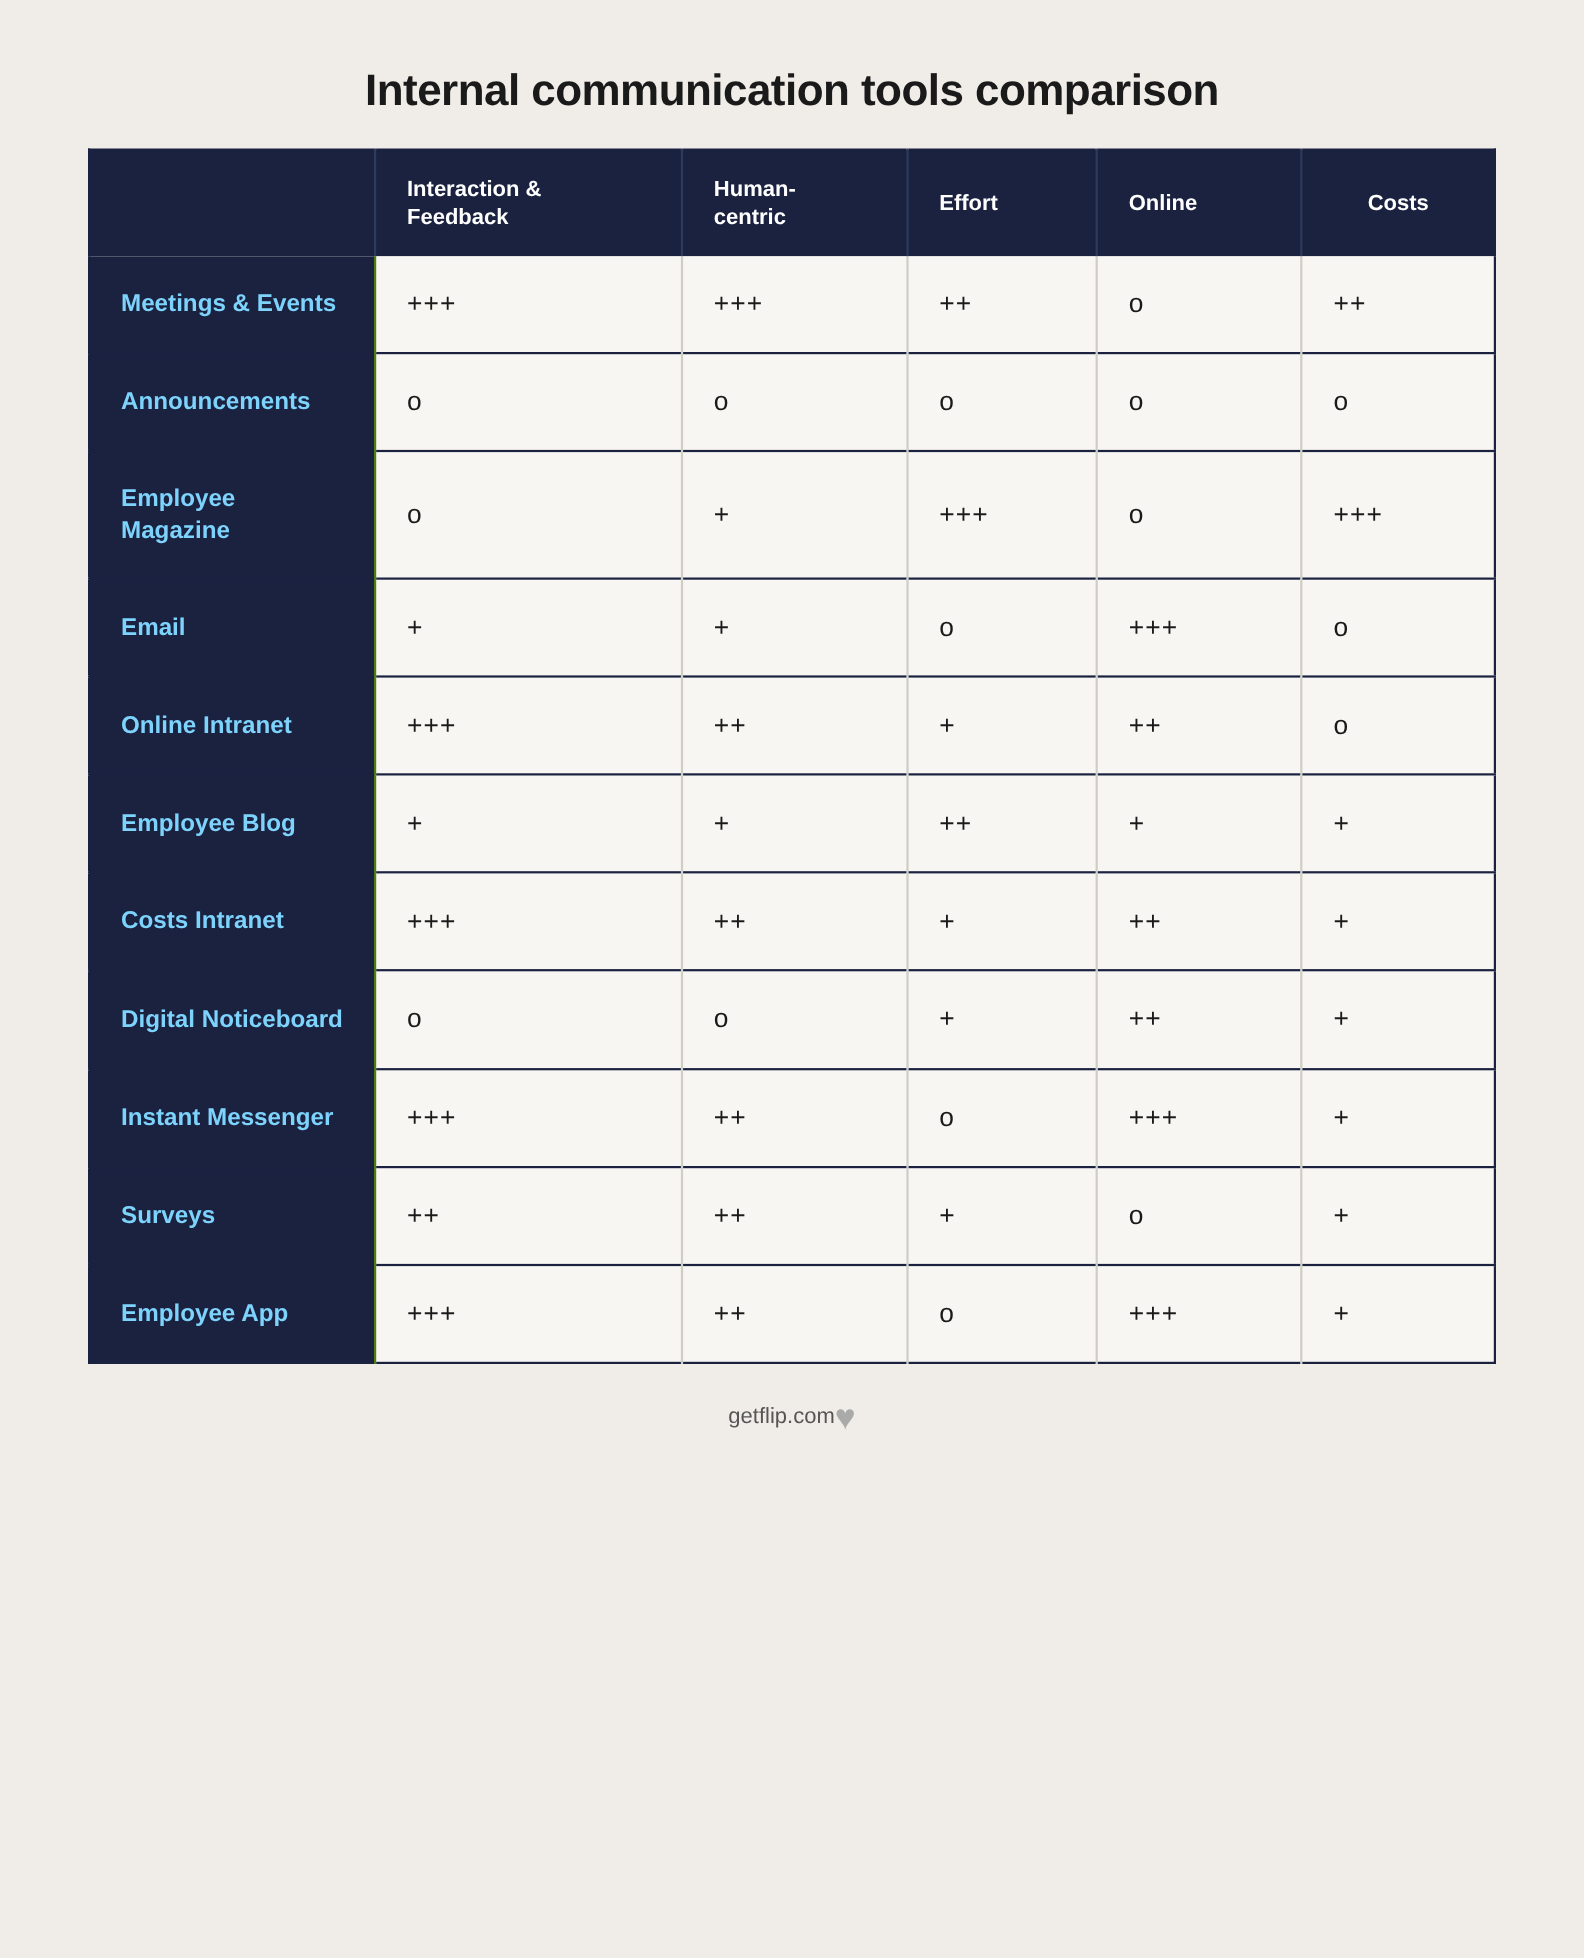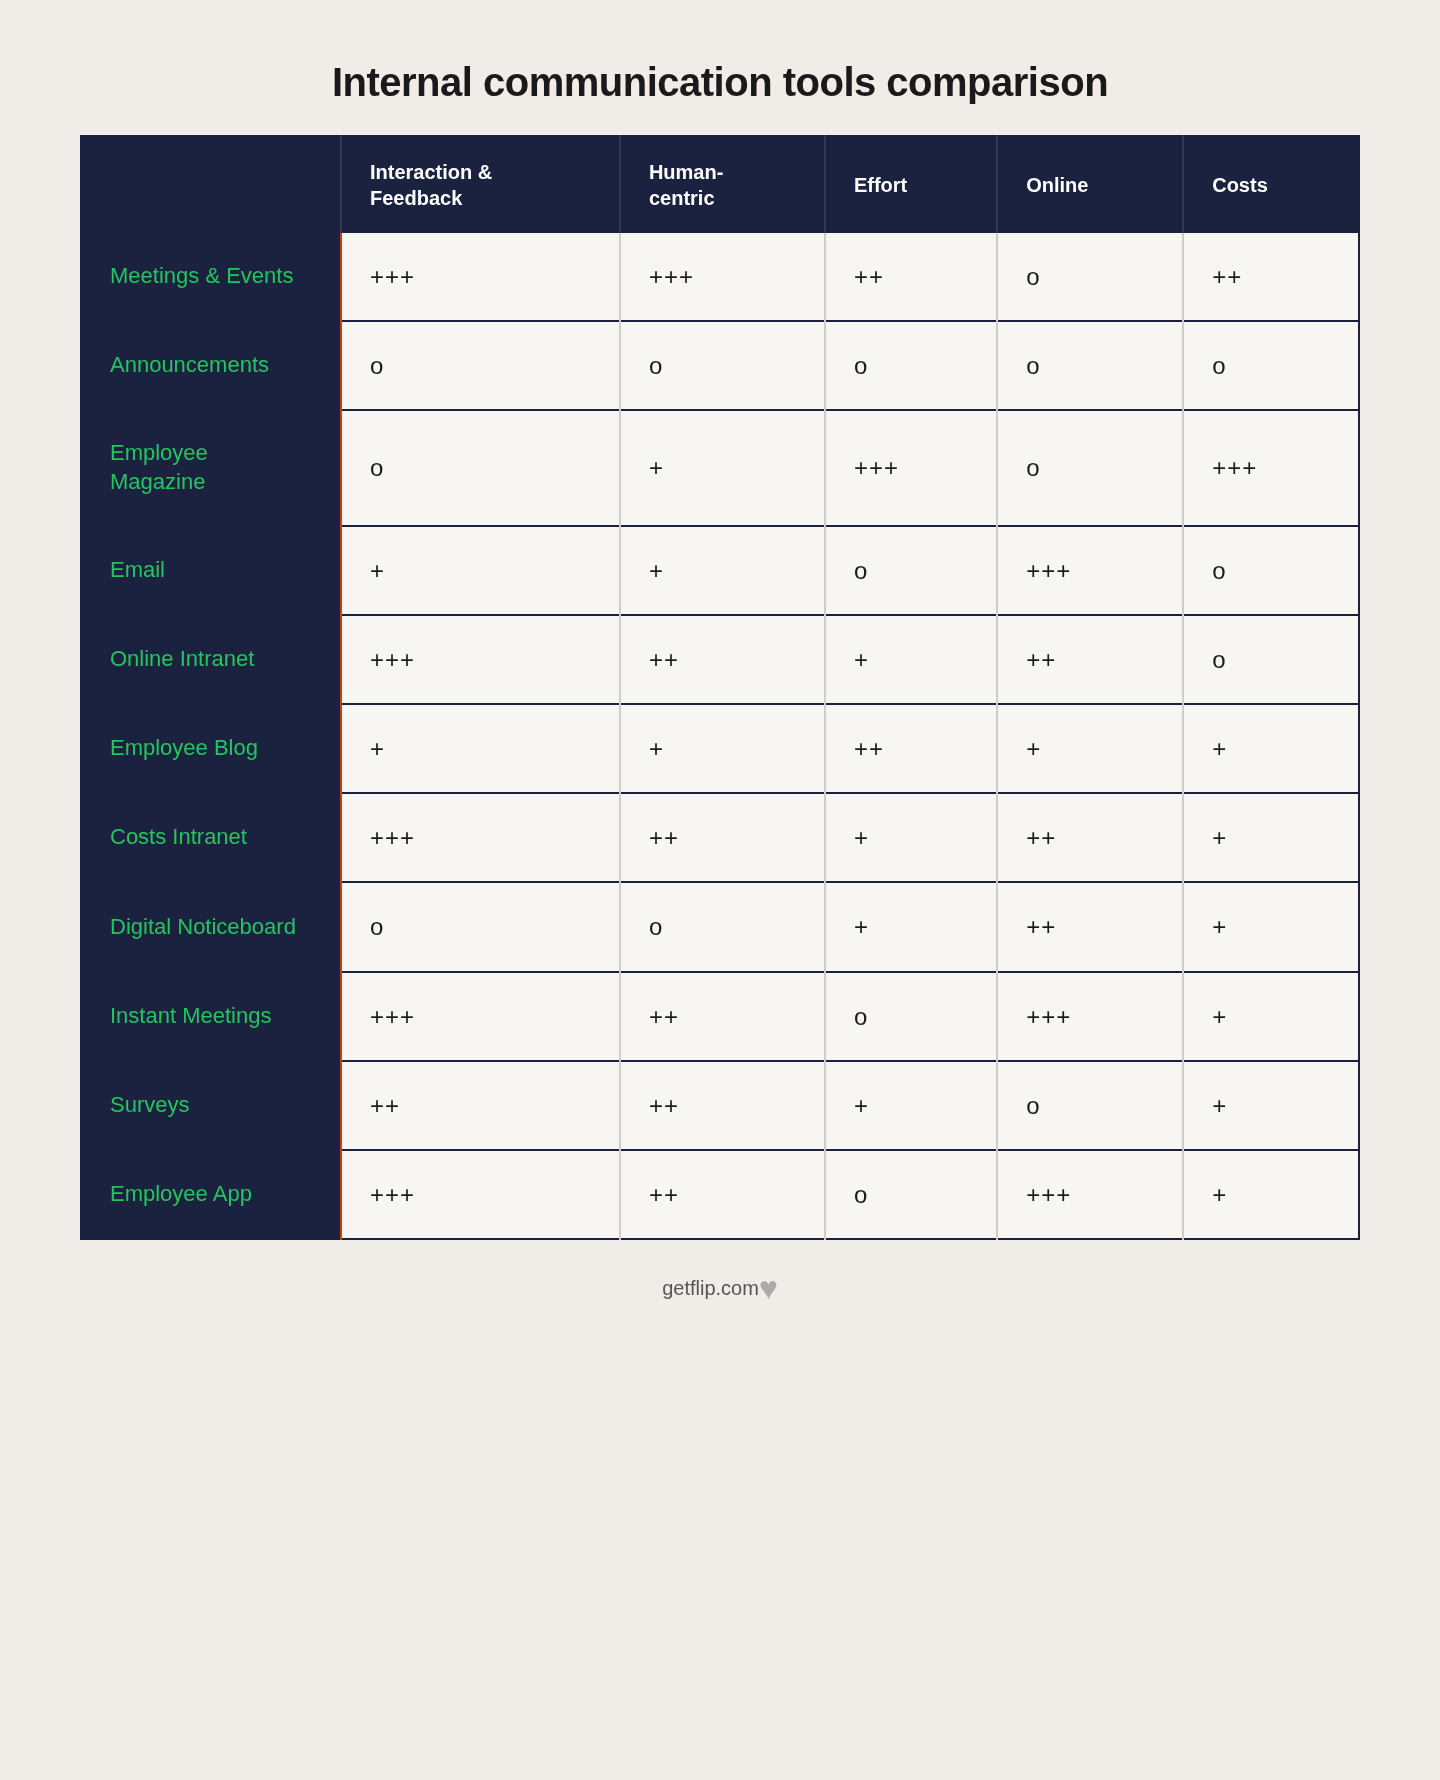--- a/index.html
+++ b/index.html
@@ -50,20 +50,21 @@
       font-size: 20px;
       font-weight: 700;
       text-align: left;
       border-right: 2px solid #2d3a5c;
       vertical-align: middle;
       line-height: 1.3;
     }
 
     thead th:last-child {
       border-right: none;
+      text-align: center;
     }
 
     thead th.row-header-th {
       background-color: #1a2240;
       width: 260px;
     }
 
     tbody tr {
       background-color: #f8f6f2;
       border-bottom: 2px solid #1a2240;
@@ -81,24 +82,24 @@
       line-height: 1.3;
       color: #1a1a1a;
     }
 
     tbody td:last-child {
       border-right: none;
     }
 
     tbody td.row-label {
       background-color: #1a2240;
-      color: #22c55e;
-      font-weight: 400;
+      color: #7dd3fc;
+      font-weight: 700;
       font-size: 22px;
-      border-right: 2px solid #c2410c;
+      border-right: 2px solid #4d7c0f;
       width: 260px;
     }
 
     tbody td.value-cell {
       font-size: 24px;
       font-weight: 400;
       color: #1a1a1a;
       letter-spacing: 1px;
     }
 
@@ -200,21 +201,21 @@
         </tr>
         <tr>
           <td class="row-label">Digital Noticeboard</td>
           <td class="value-cell">o</td>
           <td class="value-cell">o</td>
           <td class="value-cell">+</td>
           <td class="value-cell">++</td>
           <td class="value-cell">+</td>
         </tr>
         <tr>
-          <td class="row-label">Instant Meetings</td>
+          <td class="row-label">Instant Messenger</td>
           <td class="value-cell">+++</td>
           <td class="value-cell">++</td>
           <td class="value-cell">o</td>
           <td class="value-cell">+++</td>
           <td class="value-cell">+</td>
         </tr>
         <tr>
           <td class="row-label">Surveys</td>
           <td class="value-cell">++</td>
           <td class="value-cell">++</td>

